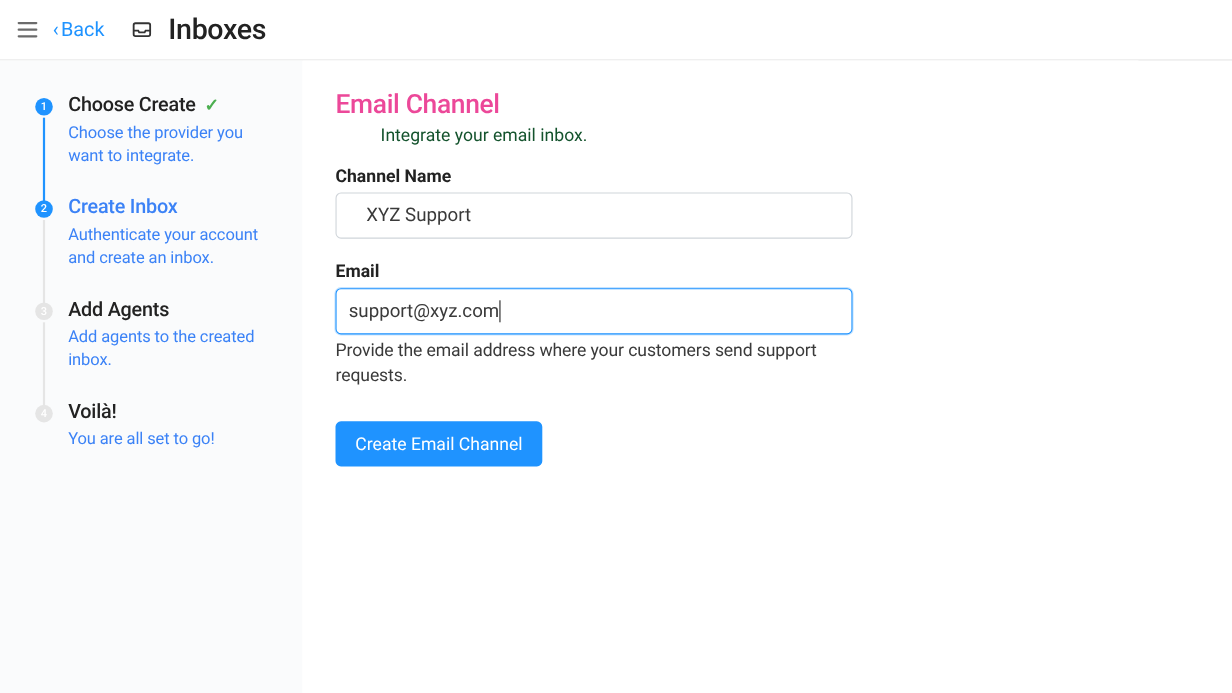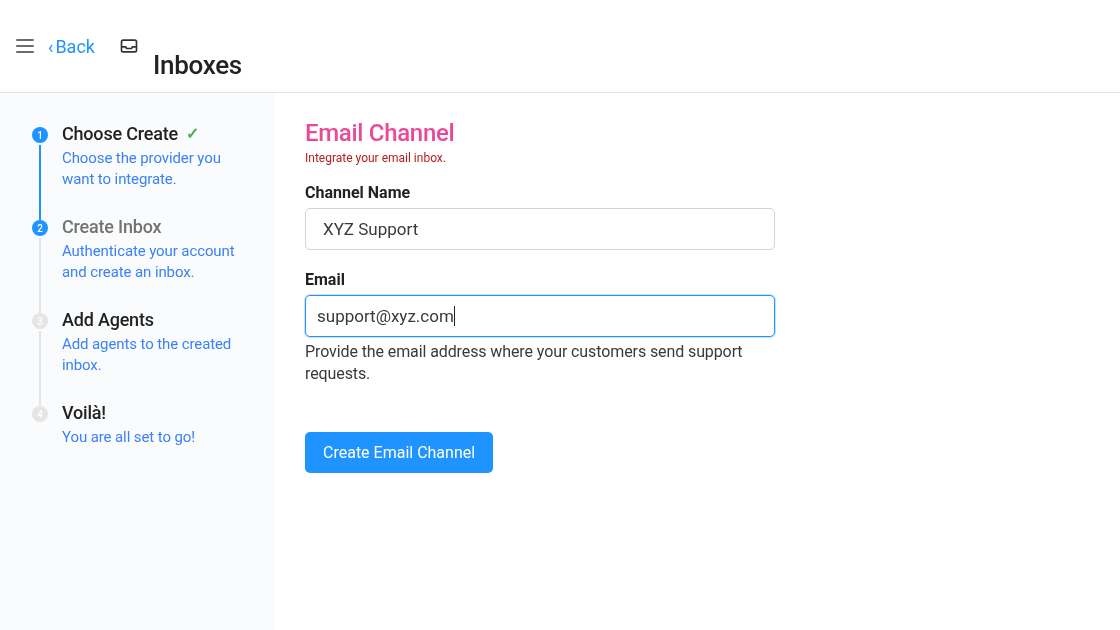--- a/index.html
+++ b/index.html
@@ -3,42 +3,42 @@
   <meta charset="utf-8">
   <style>
     * { box-sizing: border-box; margin: 0; padding: 0; font-family: -apple-system, BlinkMacSystemFont, "Segoe UI", Roboto, sans-serif; }
     body { background: #fff; width: 1120px; height: 630px; overflow: hidden; }
     .topbar { display: flex; align-items: center; padding: 12px 16px; border-bottom: 1px solid #e5e5e5; gap: 14px; }
     .hamburger { width: 18px; height: 14px; display: flex; flex-direction: column; justify-content: space-between; cursor: pointer; }
     .hamburger span { display: block; height: 2px; background: #6b6b6b; border-radius: 1px; }
     .back-link { display: flex; align-items: center; color: #1f93ff; font-size: 18px; cursor: pointer; gap: 2px; }
     .back-chevron { font-size: 18px; }
     .inbox-icon { width: 20px; height: 20px; display: inline-flex; align-items: center; justify-content: center; color: #333; margin-left: 10px; }
-    .page-title { font-size: 26px; font-weight: 500; color: #222; letter-spacing: -0.3px; margin-top: 38px; }
+    .page-title { font-size: 26px; font-weight: 500; color: #222; letter-spacing: -0.3px; }
     .layout { display: flex; height: calc(100% - 53px); }
     .sidebar { width: 275px; background: #fafbfc; padding: 30px 20px 30px 32px; }
     .step { position: relative; padding-left: 30px; margin-bottom: 26px; }
     .step::before { content: ''; position: absolute; left: 7px; top: 22px; width: 2px; height: calc(100% + 10px); background: #e5e5e5; }
     .step.done::before, .step.active-line::before { background: #1f93ff; }
     .step:last-child::before { display: none; }
     .step-num { position: absolute; left: 0; top: 4px; width: 16px; height: 16px; border-radius: 50%; background: #e5e5e5; color: #fff; font-size: 10px; display: flex; align-items: center; justify-content: center; font-weight: 500; }
     .step.done .step-num, .step.active .step-num { background: #1f93ff; }
     .step-title { font-size: 18px; font-weight: 500; color: #222; display: flex; align-items: center; gap: 8px; letter-spacing: -0.2px; }
-    .step.active .step-title { color: #737373; text-align: center; }
+    .step.active .step-title { color: #3b82f6; text-align: center; }
     .step-desc { font-size: 15px; color: #3b82f6; margin-top: 4px; line-height: 1.4; letter-spacing: -0.1px; }
     .check-icon { color: #4caf50; font-size: 16px; font-weight: bold; }
     .main { flex: 1; background: #fff; padding: 26px 30px; max-width: 760px; }
     .main h1 { font-size: 24px; font-weight: 500; color: #ec4899; letter-spacing: -0.3px; }
-    .main-sub { font-size: 12px; color: #b91c1c; margin-top: 4px; margin-bottom: 18px; }
+    .main-sub { font-size: 16px; color: #14532d; margin-top: 4px; margin-bottom: 18px; margin-left: 41px; }
     .field { margin-bottom: 20px; }
     .field-label { font-size: 16px; color: #222; margin-bottom: 6px; display: block; font-weight: bold; }
-    .field-input { width: 470px; padding: 10px 17px; font-size: 17px; border: 1px solid #d0d5da; border-radius: 5px; outline: none; color: #3a3a3a; }
+    .field-input { width: 470px; padding: 10px 27px; font-size: 17px; border: 1px solid #d0d5da; border-radius: 5px; outline: none; color: #3a3a3a; }
     .field-input.focused { border-color: #1f93ff; box-shadow: 0 0 0 1px rgba(31,147,255,0.25); }
     .field-help { font-size: 16px; color: #3a3a3a; margin-top: 4px; line-height: 1.4; max-width: 470px; letter-spacing: -0.1px; }
-    .submit-btn { margin-top: 26px; background: #1f93ff; color: #fff; border: none; padding: 11px 18px; font-size: 16px; border-radius: 5px; cursor: pointer; }
+    .submit-btn { margin-top: 10px; background: #1f93ff; color: #fff; border: none; padding: 11px 18px; font-size: 16px; border-radius: 5px; cursor: pointer; }
     .caret { display: inline-block; width: 1px; height: 20px; background: #222; vertical-align: middle; margin-left: 0; animation: blink 1s step-end infinite; position: relative; }
     @keyframes blink { 50% { opacity: 0; } }
     .input-wrap { position: relative; display: inline-block; }
     .input-overlay { position: absolute; left: 12px; top: 50%; transform: translateY(-50%); font-size: 17px; color: #3a3a3a; pointer-events: none; display: flex; align-items: center; }
   </style>
 </head>
 <body>
 
 <div class="topbar">
   <div class="hamburger">

